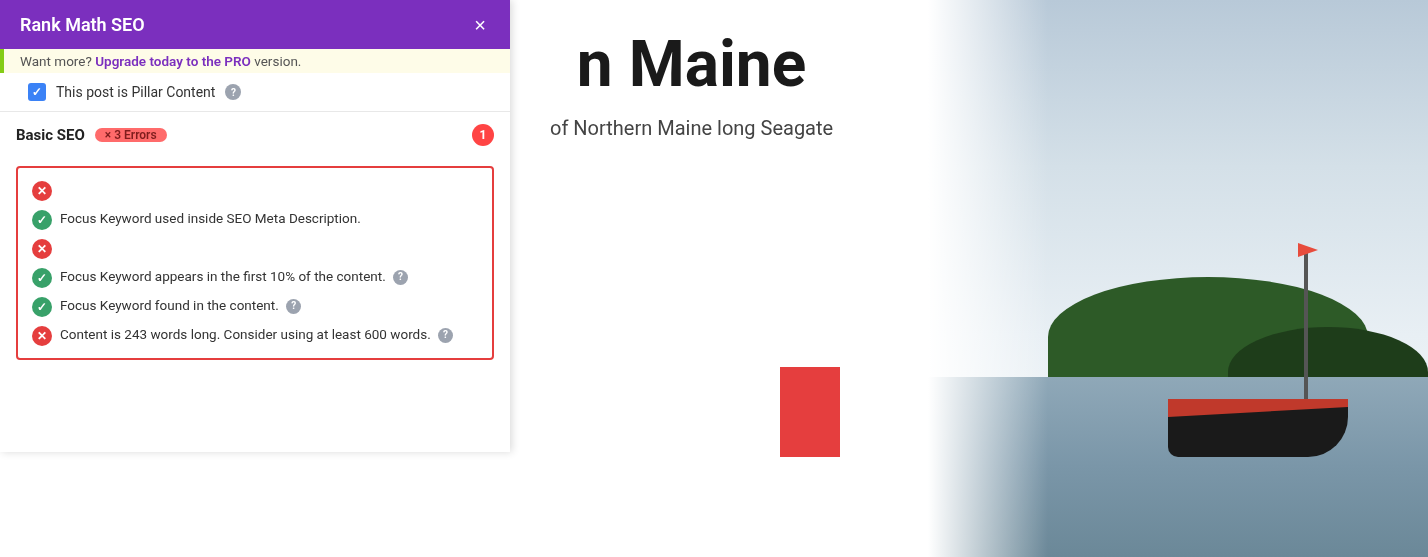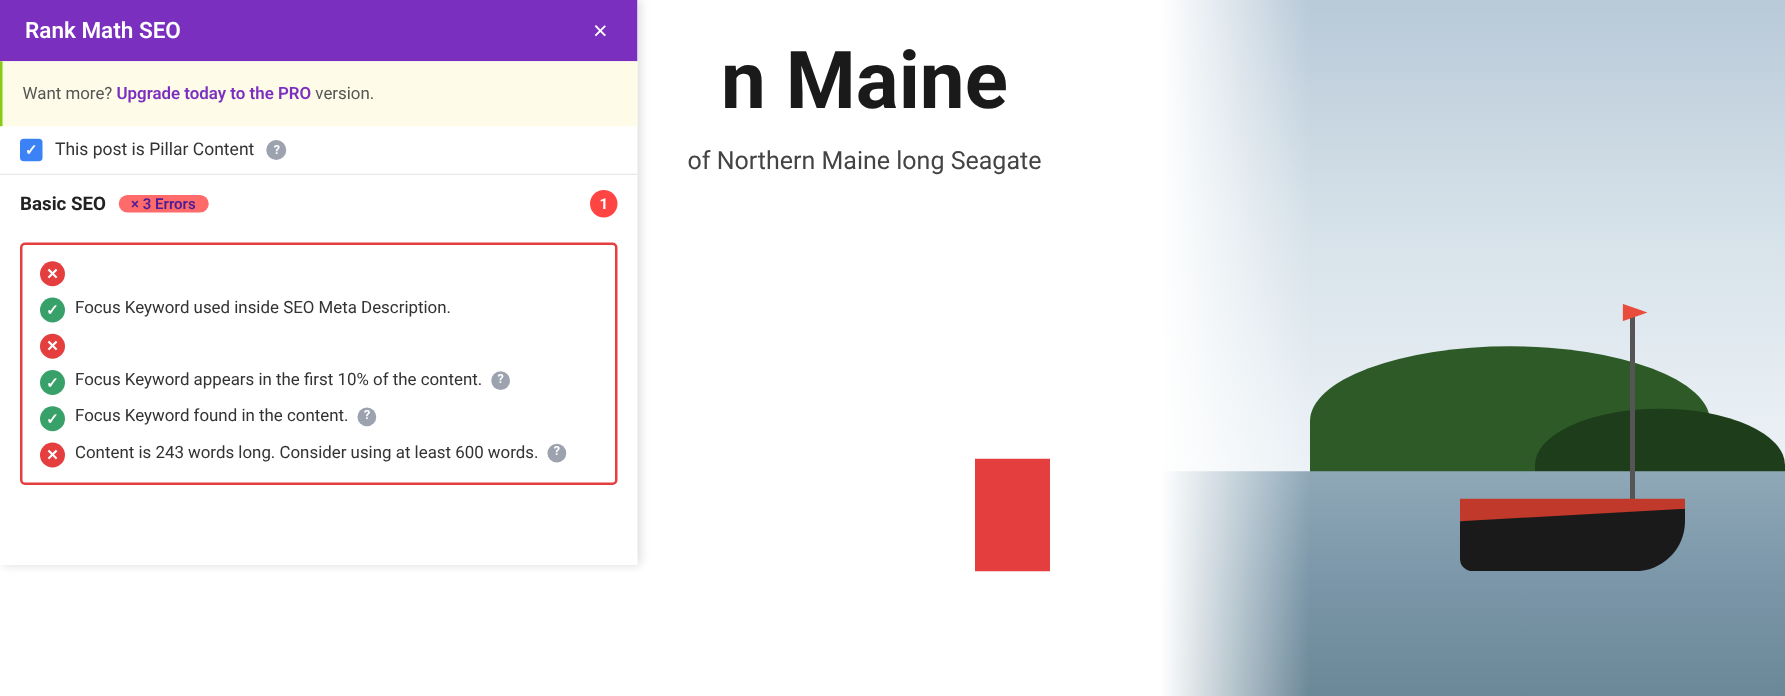--- a/index.html
+++ b/index.html
@@ -48,39 +48,39 @@
       color: #fff;
       font-size: 20px;
       cursor: pointer;
       padding: 0 4px;
       line-height: 1;
     }
 
     
     .upgrade-banner {
       background: #fefce8;
-      border-left: 2px solid #84cc16;
-      padding: 18px 16px;
+      border-left: 4px solid #84cc16;
+      padding: 4px 16px;
       font-size: 13.5px;
       color: #555;
       flex-shrink: 0;
     }
 
     .upgrade-link {
       color: #7b2fbe;
       font-weight: 600;
       text-decoration: none;
       cursor: pointer;
     }
 
     
     .pillar-row {
       display: flex;
       align-items: center;
-      padding: 10px 16px;
+      padding: 10px 28px;
       gap: 10px;
       font-size: 14px;
       color: #333;
       flex-shrink: 0;
       border-bottom: 1px solid #e8e8e8;
     }
 
     .checkbox-blue {
       width: 18px;
       height: 18px;
@@ -129,21 +129,21 @@
     }
 
     .section-title {
       font-size: 15px;
       font-weight: 700;
       color: #222;
     }
 
     .errors-badge {
       background: #ff6b6b;
-      color: #4c1d95;
+      color: #7f1d1d;
       border-radius: 12px;
       padding: 0 10px;
       font-size: 12px;
       font-weight: 600;
       display: flex;
       align-items: center;
       gap: 4px;
     }
 
     .notification-badge {

